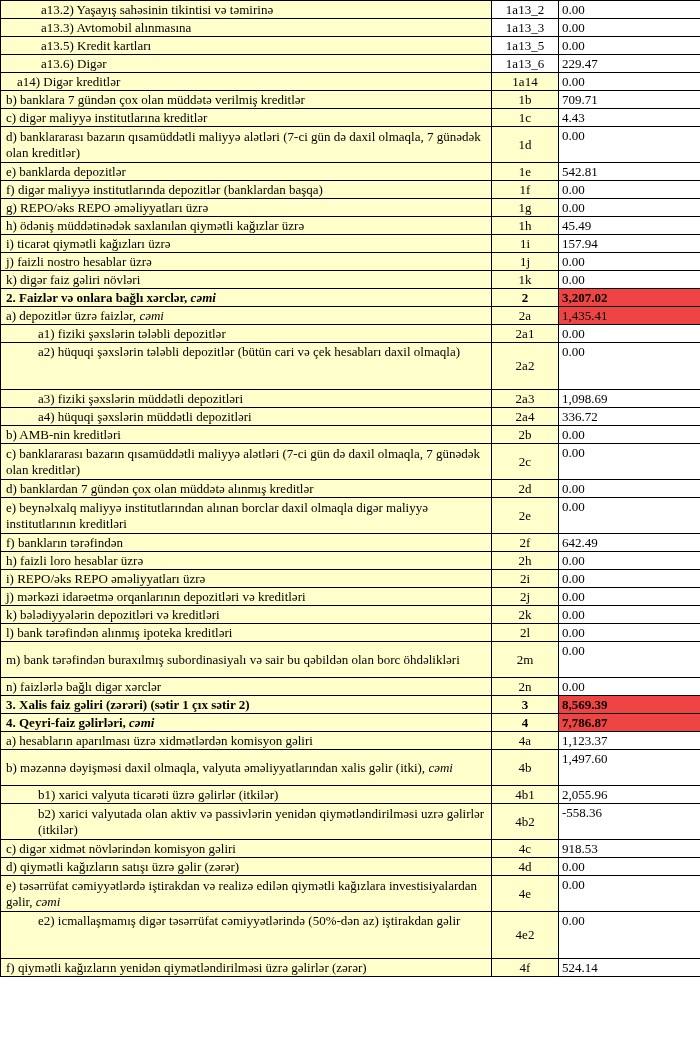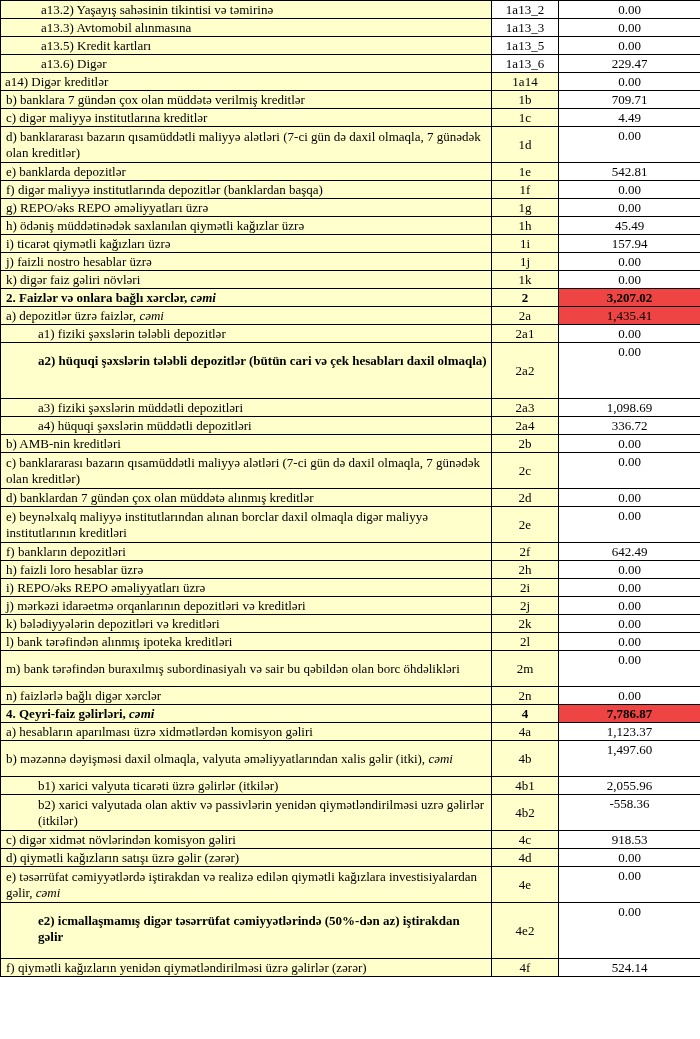--- a/index.html
+++ b/index.html
@@ -5,28 +5,28 @@
   html,body{margin:0;padding:0;background:#ffffff;}
   .sheet{width:700px;}
   table{border-collapse:collapse;width:700px;table-layout:fixed;
         font-family:"Liberation Serif","DejaVu Serif",serif;
         font-size:13px;color:#000;}
   col.c-desc{width:491px;} col.c-code{width:67px;} col.c-val{width:142px;}
   td{border:1px solid #000;background:#FFFFCC;padding:0 3px;overflow:hidden;
      line-height:15.5px;}
   td.desc{text-align:left;vertical-align:middle;}
   td.code{text-align:center;vertical-align:middle;}
-  td.val{text-align:center;vertical-align:top;background:#ffffff;padding-top:1px;margin-left:42px;}
+  td.val{text-align:left;vertical-align:top;background:#ffffff;padding-top:1px;margin-left:42px;}
   tr.h1 td{height:16px;} tr.h2 td{height:34px;} tr.h3 td{height:45px;}
   tr.bold td{font-weight:bold;}
   td.val.hl{background:#ef4444;}
   td.code.white{background:#ffffff;}
-  td.desc.vtop{vertical-align:top;padding-top:10px;font-weight:bold;}
+  td.desc.vtop{vertical-align:top;padding-top:1px;}
   td.desc.ind0{padding-left:5px;}
-  td.desc.ind1{padding-left:4px;}
+  td.desc.ind1{padding-left:16px;}
   td.desc.ind2{padding-left:40px;}
   td.desc.ind3{padding-left:37px;}
   em.sfx{font-style:italic;}
 </style>
 </head>
 <body>
 
 <div class="sheet">
   <table>
     <colgroup>
@@ -61,21 +61,21 @@
           <td class="val">0.00</td>
         </tr>
         <tr class="h1">
           <td class="desc ind0"><span>b) banklara 7 gündən çox olan müddətə verilmiş kreditlər</span></td>
           <td class="code">1b</td>
           <td class="val">709.71</td>
         </tr>
         <tr class="h1">
           <td class="desc ind0"><span>c) digər maliyyə institutlarına kreditlər</span></td>
           <td class="code">1c</td>
-          <td class="val">4.49</td>
+          <td class="val">4.43</td>
         </tr>
         <tr class="h2">
           <td class="desc ind0"><span>d) banklararası bazarın qısamüddətli maliyyə alətləri (7-ci gün də daxil olmaqla, 7 günədək olan kreditlər)</span></td>
           <td class="code">1d</td>
           <td class="val">0.00</td>
         </tr>
         <tr class="h1">
           <td class="desc ind0"><span>e) banklarda depozitlər</span></td>
           <td class="code">1e</td>
           <td class="val">542.81</td>
@@ -154,21 +154,21 @@
           <td class="desc ind0"><span>d) banklardan 7 gündən çox olan müddətə alınmış kreditlər</span></td>
           <td class="code">2d</td>
           <td class="val">0.00</td>
         </tr>
         <tr class="h2">
           <td class="desc ind0"><span>e) beynəlxalq maliyyə institutlarından alınan borclar daxil olmaqla digər maliyyə institutlarının kreditləri</span></td>
           <td class="code">2e</td>
           <td class="val">0.00</td>
         </tr>
         <tr class="h1">
-          <td class="desc ind0"><span>f) bankların depozitləri</span></td>
+          <td class="desc ind0"><span>f) bankların tərəfindən</span></td>
           <td class="code">2f</td>
           <td class="val">642.49</td>
         </tr>
         <tr class="h1">
           <td class="desc ind0"><span>h) faizli loro hesablar üzrə</span></td>
           <td class="code">2h</td>
           <td class="val">0.00</td>
         </tr>
         <tr class="h1">
           <td class="desc ind0"><span>i) REPO/əks REPO əməliyyatları üzrə</span></td>
@@ -192,20 +192,25 @@
         </tr>
         <tr class="h2">
           <td class="desc ind0"><span>m) bank tərəfindən buraxılmış subordinasiyalı və sair bu qəbildən olan borc öhdəlikləri</span></td>
           <td class="code">2m</td>
           <td class="val">0.00</td>
         </tr>
         <tr class="h1">
           <td class="desc ind0"><span>n) faizlərlə bağlı digər xərclər</span></td>
           <td class="code">2n</td>
           <td class="val">0.00</td>
+        </tr>
+        <tr class="h1 bold">
+          <td class="desc ind0"><span>3. Xalis faiz gəliri (zərəri) (sətir 1 çıx sətir 2)</span></td>
+          <td class="code">3</td>
+          <td class="val hl">8,569.39</td>
         </tr>
         <tr class="h1 bold">
           <td class="desc ind0"><span>4. Qeyri-faiz gəlirləri, </span><em class="sfx">cəmi</em></td>
           <td class="code">4</td>
           <td class="val hl">7,786.87</td>
         </tr>
         <tr class="h1">
           <td class="desc ind0"><span>a) hesabların aparılması üzrə xidmətlərdən komisyon gəliri</span></td>
           <td class="code">4a</td>
           <td class="val">1,123.37</td>

